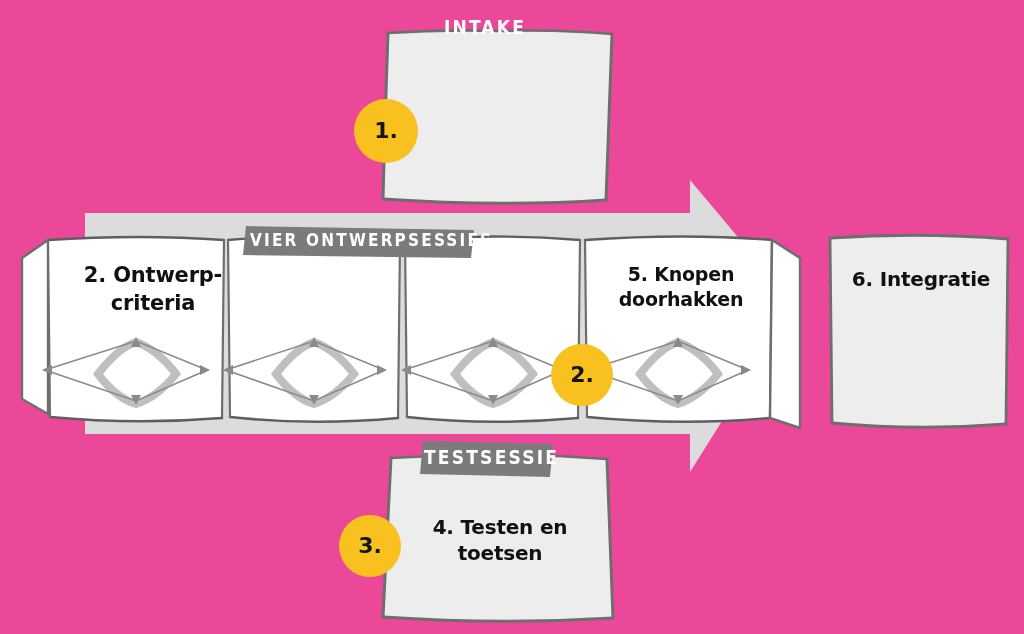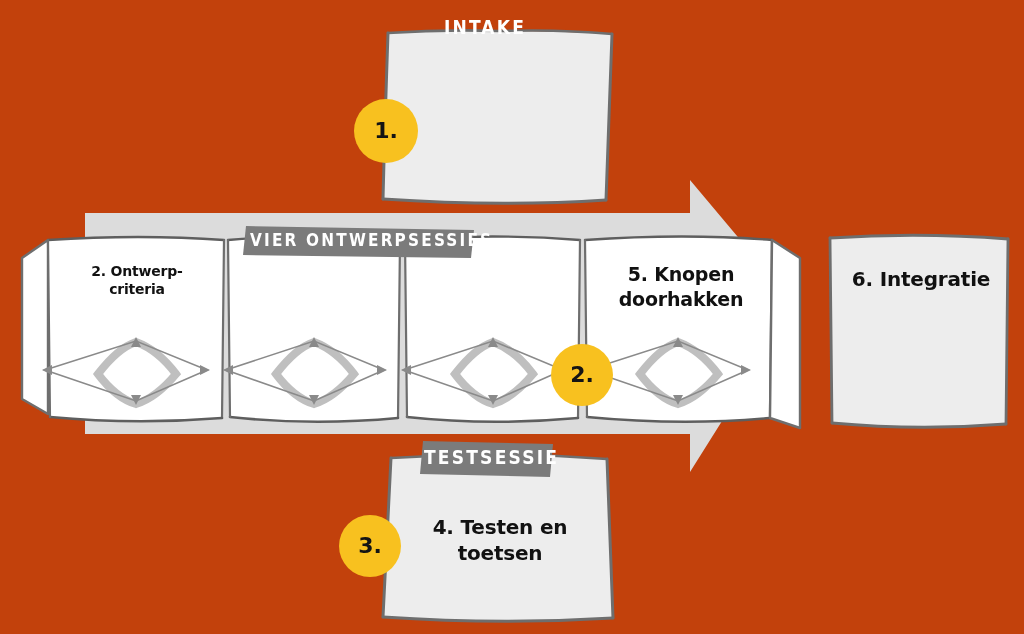--- a/index.html
+++ b/index.html
@@ -1,21 +1,21 @@
 <!DOCTYPE html>
 <html><head>
 <meta charset="utf-8">
 <title>Ontwerpproces diagram</title>
 <style>
   html,body{margin:0;padding:0;background:#ffffff;}
   body{
     font-family:"DejaVu Sans", sans-serif;
     width:1024px;height:634px;overflow:hidden;
   }
-  #stage{position:relative;width:1024px;height:634px;background:#c2410c;}
+  #stage{position:relative;width:1024px;height:634px;background:#ec4899;}
   #stage svg.layer{position:absolute;left:0;top:0;width:1024px;height:634px;}
   .txt{
     position:absolute;
     font-family:"DejaVu Sans", sans-serif;
     font-weight:700;
     color:#111111;
     text-align:center;
     line-height:1.32;
     letter-spacing:-0.2px;
     white-space:pre-line;
@@ -135,21 +135,21 @@
         <polygon points="751,370 741,365 741,375" fill="#8A8A8A"></polygon>
         <polygon points="585,370 595,365 595,375" fill="#8A8A8A"></polygon>
       </g>
     </g>
 
     <g>
       <path d="M772 240 L800 258 L800 428 L770 418 Z" fill="#ffffff" stroke="#6E6E6E" stroke-width="2.4" stroke-linejoin="round"></path>
     </g>
   </svg>
 
-  <div class="txt" style="left:52px;top:262px;width:170px;font-size:14px;">2. Ontwerp-
+  <div class="txt" style="left:68px;top:262px;width:170px;font-size:21px;">2. Ontwerp-
 criteria</div>
   <div class="txt" style="left:592px;top:262px;width:178px;font-size:19px;">5. Knopen
 doorhakken</div>
 
   <svg class="layer" viewBox="0 0 1024 634">
     <path d="M246 226 L474 230 L471 258 L243 255 Z" fill="#7B7B7B"></path>
   </svg>
   <div class="tab-label" style="left:250px;top:230px;width:220px;font-size:17px;">VIER ONTWERPSESSIES</div>
 
   <svg class="layer" viewBox="0 0 1024 634">

